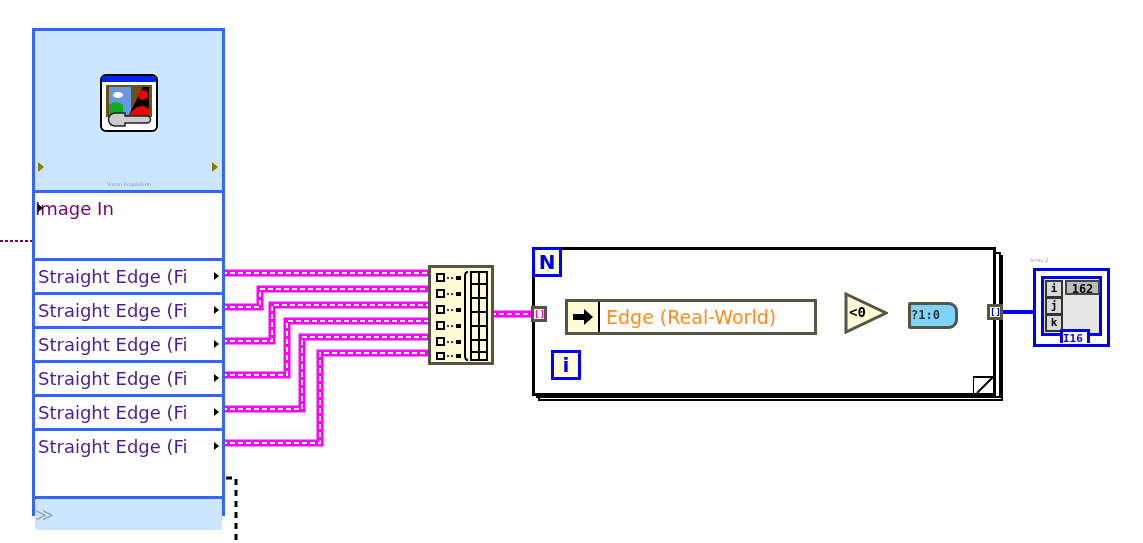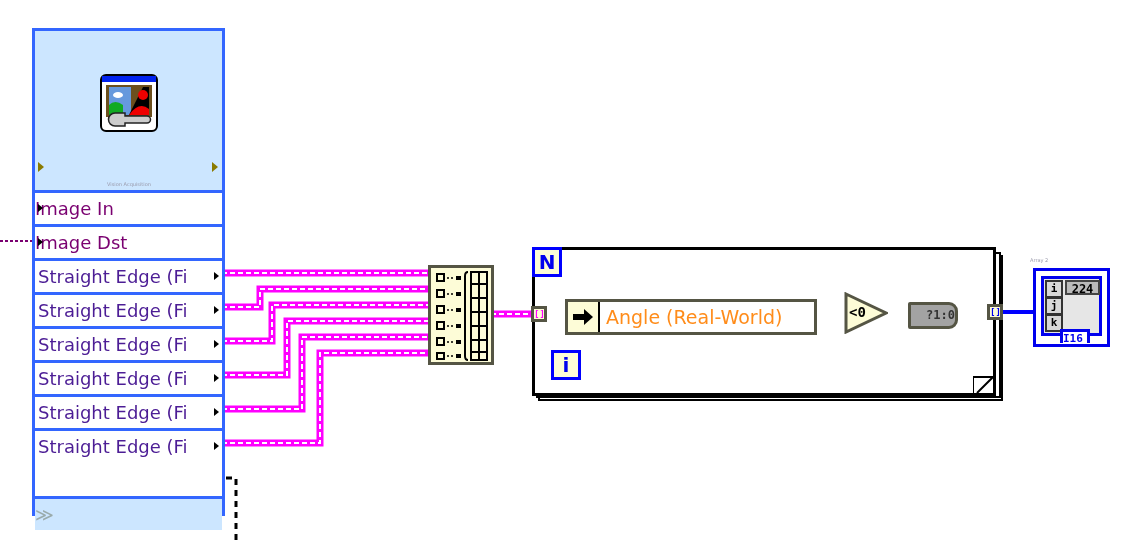--- a/index.html
+++ b/index.html
@@ -19,21 +19,21 @@
   .olive-tri{position:absolute;width:0;height:0;border-top:5px solid transparent;border-bottom:5px solid transparent;border-left:6px solid #8a7a00;}
   
   #buildarr{left:428px;top:265px;width:60px;height:94px;background:#fdfcd7;border:3px solid #555544;}
   
   #loop{left:532px;top:247px;width:458px;height:143px;border:3px solid #000;background:#fff;}
   .loopstack{position:absolute;border:2px solid #000;background:#fff;}
   .term{position:absolute;background:#fdfcd7;border:3px solid #0000ff;text-align:center;font-weight:bold;color:#0000ee;}
   #unbundle{left:565px;top:299px;width:246px;height:30px;border:3px solid #555544;background:#fff;}
   #unbundle .arrow{position:absolute;left:0;top:0;width:30px;height:30px;background:#fdfcd7;border-right:2px solid #000;}
   #unbundle .lbl{position:absolute;left:38px;top:0;line-height:30px;font-size:19px;color:#ff8c1a;white-space:nowrap;}
-  #sel{left:908px;top:302px;width:44px;height:21px;background:#a3a3a3;border:3px solid #555544;border-radius:2px 9px 9px 2px;font:bold 12px "DejaVu Sans Mono",monospace;line-height:21px;text-align:right;color:#333;}
+  #sel{left:908px;top:302px;width:44px;height:21px;background:#7dd3fc;border:3px solid #555544;border-radius:2px 9px 9px 2px;font:bold 12px "DejaVu Sans Mono",monospace;line-height:21px;text-align:left;color:#333;}
   .tunnel{position:absolute;width:10px;height:10px;background:#fdfcd7;border:3px solid #555544;font:bold 9px "DejaVu Sans Mono",monospace;line-height:10px;text-align:center;}
   #indicator{left:1033px;top:268px;width:71px;height:73px;border:3px solid #0000ee;background:#fff;}
   #indicator .inner{position:absolute;left:5px;top:5px;width:61px;height:60px;border:3px solid #0000ee;background:#e6e6e6;box-sizing:border-box;}
   .idx{position:absolute;width:14px;height:14px;border:2px solid #333;background:#d8d8d8;font:bold 11px "DejaVu Sans Mono",monospace;line-height:14px;text-align:center;}
 </style>
 </head>
 <body>
 
 <svg class="abs" style="left:0;top:0" width="1143" height="543">
 
@@ -85,24 +85,20 @@
       <path d="M16 40 h10 v3 h22 a3 3 0 0 1 0 7 h-22 v3 h-10 a6 6 0 0 1 0 -13 z" fill="#ccc" stroke="#222" stroke-width="1.5"></path>
     </svg>
     <span class="olive-tri" style="left:3px;top:131px"></span>
     <span class="olive-tri" style="left:177px;top:131px"></span>
     <div class="tiny">Vision Acquisition</div>
   </div>
 
   <div class="row in" style="top:159px">
     <span class="tri-l"></span>
     <span>Image In</span>
-  </div>
-  <div class="row in" style="top:193px">
-    <span class="tri-l"></span>
-    <span>Image Dst</span>
   </div>
   <div class="row se" style="top:227px">
     <span>Straight Edge (Fi</span>
     <span class="tri-r"></span>
   </div>
   <div class="row se" style="top:261px">
     <span>Straight Edge (Fi</span>
     <span class="tri-r"></span>
   </div>
   <div class="row se" style="top:295px">
@@ -175,33 +171,33 @@
 
 <div class="tunnel" style="left:531px;top:306px;color:#ff00ff;">[]</div>
 <div class="tunnel" style="left:987px;top:304px;color:#0000ee;">[]</div>
 
 <div id="unbundle" class="abs">
   <div class="arrow">
     <svg width="30" height="30">
         <path d="M5 12 H16 V7 L25 15 L16 23 V18 H5 Z" fill="#000"></path>
       </svg>
   </div>
-  <span class="lbl">Angle (Real-World)</span>
+  <span class="lbl">Edge (Real-World)</span>
 </div>
 
 <div class="abs" style="left:844px;top:292px;width:44px;height:42px;">
   <svg width="44" height="42" class="abs" style="left:0;top:0">
     <path d="M2 2 L42 21 L2 40 Z" fill="#fdfcd7" stroke="#555544" stroke-width="3"></path>
   </svg>
   <span class="abs" style="left:5px;top:12px;font:bold 14px 'DejaVu Sans Mono',monospace;color:#000;">&lt;0</span>
 </div>
 
 <div id="sel" class="abs">?1:0</div>
 
 <div class="abs" style="left:1030px;top:257px;font-size:5px;color:#99a;">Array 2</div>
 <div id="indicator" class="abs">
   <div class="inner"></div>
   <div class="idx" style="left:9px;top:9px;">i</div>
   <div class="idx" style="left:9px;top:26px;">j</div>
   <div class="idx" style="left:9px;top:43px;">k</div>
-  <div class="abs" style="left:29px;top:9px;width:35px;height:15px;background:#bbb;border:2px solid #444;font:bold 12px 'DejaVu Sans Mono',monospace;line-height:15px;text-align:center;box-sizing:border-box;">224</div>
+  <div class="abs" style="left:29px;top:9px;width:35px;height:15px;background:#bbb;border:2px solid #444;font:bold 12px 'DejaVu Sans Mono',monospace;line-height:15px;text-align:center;box-sizing:border-box;">162</div>
   <div class="abs" style="left:24px;top:58px;width:30px;height:14px;background:#fff;border:3px solid #0000ee;border-bottom:none;font:bold 11px 'DejaVu Sans Mono',monospace;line-height:14px;text-align:left;color:#0000ee;box-sizing:border-box;">I16</div>
 </div>
 
 </body></html>

